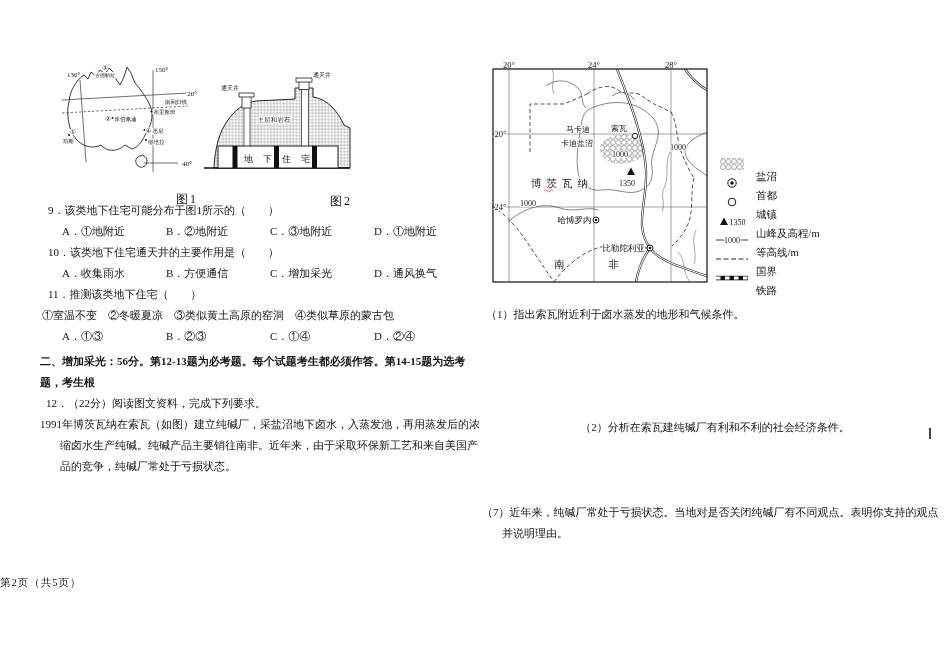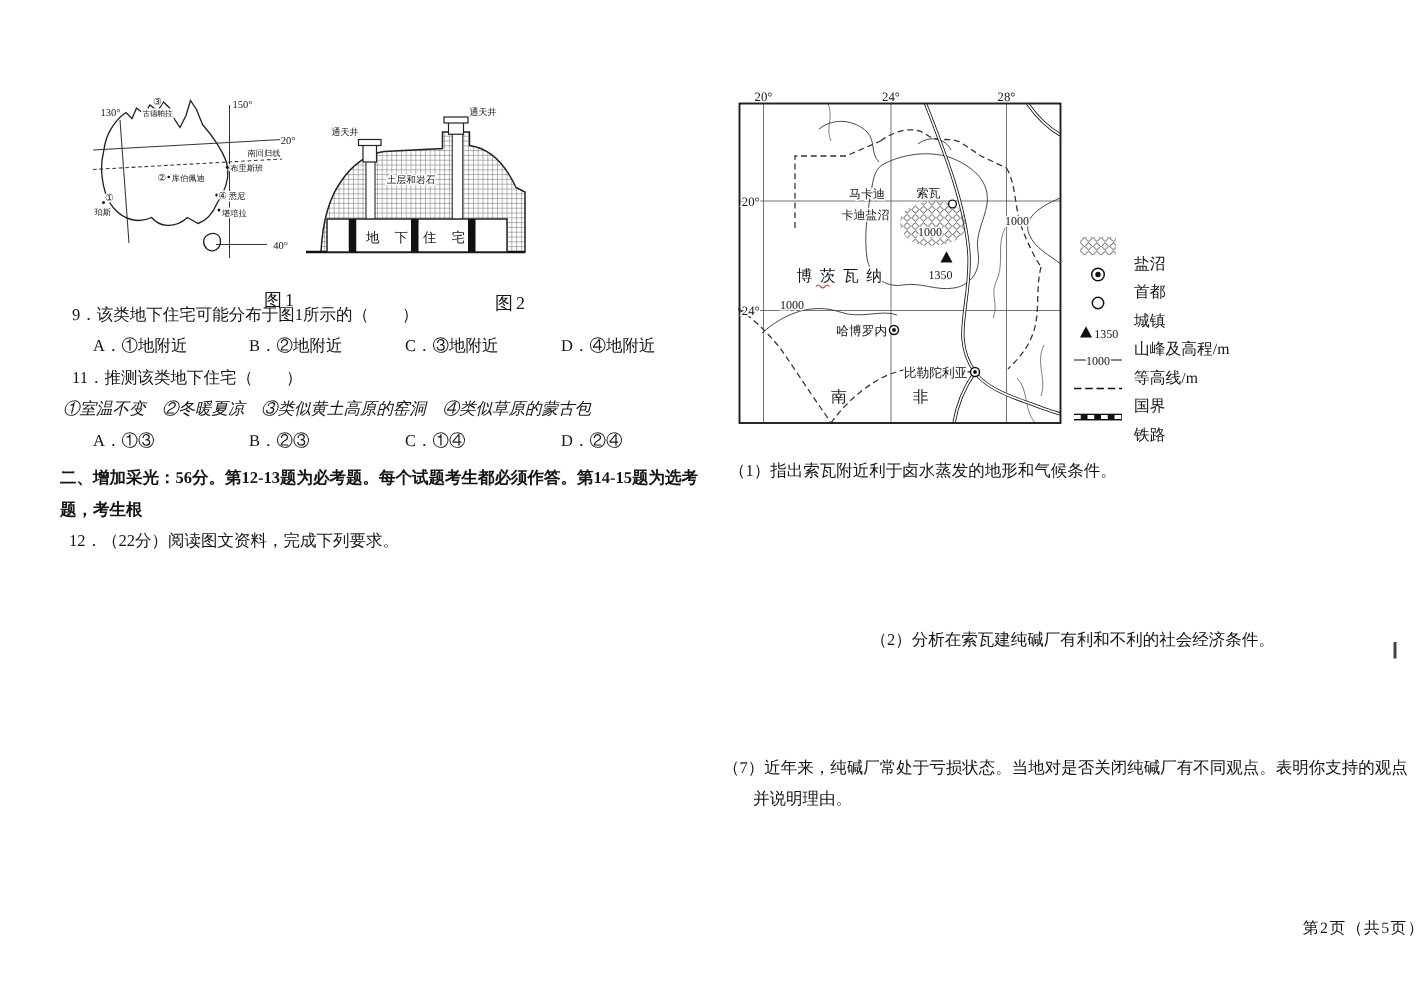--- a/index.html
+++ b/index.html
@@ -19,41 +19,41 @@
   .figbox.f2{left:162px;top:12px;width:150px;}
   .figcap{font-size:12px;margin-top:2px;letter-spacing:2px;}
   svg text{font-family:"Liberation Serif","DejaVu Sans",serif;fill:#151515;}
   .halo{paint-order:stroke;stroke:#ffffff;stroke-width:2px;}
 
   
   .stem{margin-left:8px;}
   .opts{display:flex;margin-left:22px;}
   .opt{width:104px;flex:0 0 auto;}
   .opt:last-child{width:auto;}
-  .sub{margin-left:2px;font-style:italic;}
+  .sub{margin-left:2px;}
 
   .sec-head{font-weight:bold;margin-top:4px;}
   .sec-head .l2{padding-left:17px;}
   .q12lead{margin-left:6px;}
   .q12text{padding-left:20px;text-indent:-20px;}
 
   
   .map-block{position:relative;height:236px;}
   .mapsvg{position:absolute;left:10px;top:0;}
   .legend{position:absolute;left:230px;top:98px;}
   .lrow{display:flex;align-items:center;height:19px;}
   .lsym{width:44px;flex:0 0 auto;}
   .llab{font-size:10.5px;white-space:nowrap;margin-top:18px;}
 
   .sq{margin-left:4px;}
   .sq1{margin-top:8px;}
   .sq2{margin-top:92px;text-align:center;}
   .sq3{margin-top:64px;margin-left:0;padding-left:20px;text-indent:-20px;}
 
-  .footer{position:absolute;left:0;right:0;top:612px;text-align:right;font-size:10.5px;letter-spacing:1px;}
+  .footer{position:absolute;left:0;right:0;top:576px;text-align:left;font-size:10.5px;letter-spacing:1px;}
   .margin-mark{position:absolute;left:929px;top:428px;width:1.5px;height:11px;background:#444;}
 </style>
 </head>
 <body>
 
 <div class="page">
 
   <div class="col left-col">
 
     <div class="figures">
@@ -130,41 +130,51 @@
         <div class="figcap">图2</div>
       </div>
     </div>
 
     <div class="q">
       <div class="stem">9．该类地下住宅可能分布于图1所示的（　　）</div>
       <div class="opts">
         <span class="opt">A．①地附近</span>
         <span class="opt">B．②地附近</span>
         <span class="opt">C．③地附近</span>
-        <span class="opt">D．④地附近</span>
-      </div>
-    </div>
-
+        <span class="opt">D．①地附近</span>
+      </div>
+    </div>
+
+    <div class="q">
+      <div class="stem">10．该类地下住宅通天井的主要作用是（　　）</div>
+      <div class="opts">
+        <span class="opt">A．收集雨水</span>
+        <span class="opt">B．方便通信</span>
+        <span class="opt">C．增加采光</span>
+        <span class="opt">D．通风换气</span>
+      </div>
+    </div>
 
     <div class="q">
       <div class="stem">11．推测该类地下住宅（　　）</div>
       <div class="sub">①室温不变　②冬暖夏凉　③类似黄土高原的窑洞　④类似草原的蒙古包</div>
       <div class="opts">
         <span class="opt">A．①③</span>
         <span class="opt">B．②③</span>
         <span class="opt">C．①④</span>
         <span class="opt">D．②④</span>
       </div>
     </div>
 
     <div class="sec-head">
       <div class="l1">二、增加采光：56分。第12-13题为必考题。每个试题考生都必须作答。第14-15题为选考题，考生根</div>
     </div>
 
     <div class="q12lead">12．（22分）阅读图文资料，完成下列要求。</div>
+    <div class="q12text">1991年博茨瓦纳在索瓦（如图）建立纯碱厂，采盐沼地下卤水，入蒸发池，再用蒸发后的浓缩卤水生产纯碱。纯碱产品主要销往南非。近年来，由于采取环保新工艺和来自美国产品的竞争，纯碱厂常处于亏损状态。</div>
   </div>
 
   <div class="col right-col">
 
     <div class="map-block">
       <svg class="mapsvg" width="216" height="226" viewBox="0 0 216 226">
         <defs>
           <pattern id="saltpan" width="5.5" height="5.5" patternUnits="userSpaceOnUse">
             <path d="M2.75,0.4 L5.1,2.75 L2.75,5.1 L0.4,2.75 Z" fill="none" stroke="#222" stroke-width="0.55"></path>
           </pattern>

